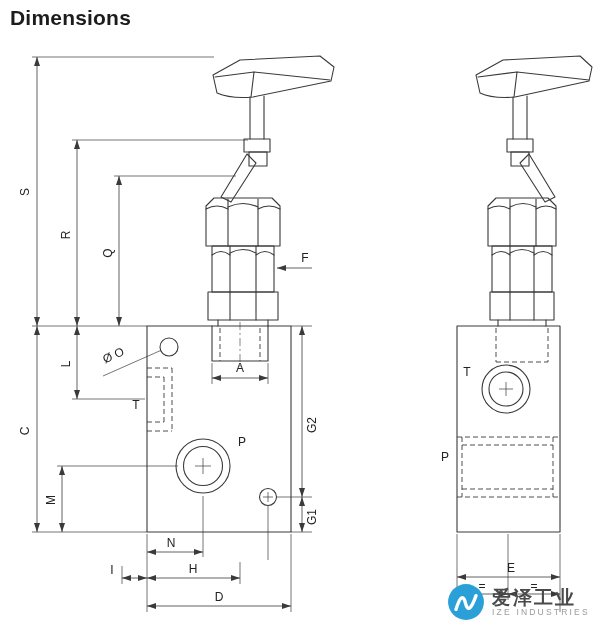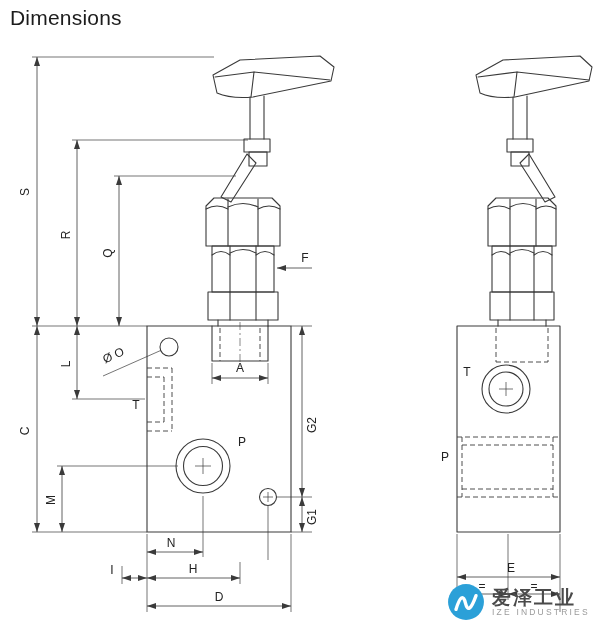--- a/index.html
+++ b/index.html
@@ -1,18 +1,18 @@
 <!DOCTYPE html>
 <html><head>
 <meta charset="utf-8">
 <style>
   html,body{margin:0;padding:0;background:#fff;}
   .stage{position:relative;width:613px;height:638px;background:#ffffff;overflow:hidden;
          font-family:"Liberation Sans",sans-serif;}
-  .page-title{position:absolute;left:10px;top:6px;margin:0;font-size:21px;font-weight:normal;
+  .page-title{position:absolute;left:10px;top:6px;margin:0;font-size:21px;font-weight:bold;
               color:#1c1c1c;letter-spacing:0.2px;}
   svg.drawing{position:absolute;left:0;top:0;}
 
   
   .outline{fill:none;stroke:#3a3a3a;stroke-width:1.1;stroke-linejoin:round;stroke-linecap:round;}
   .fillw{fill:#ffffff;}
   .hiddenl{fill:none;stroke:#3a3a3a;stroke-width:0.9;stroke-dasharray:5 3;}
   .thin{fill:none;stroke:#3a3a3a;stroke-width:0.7;}
   .dim{fill:none;stroke:#3a3a3a;stroke-width:0.8;}
   .cl{fill:none;stroke:#3a3a3a;stroke-width:0.6;stroke-dasharray:8 3 2 3;}

